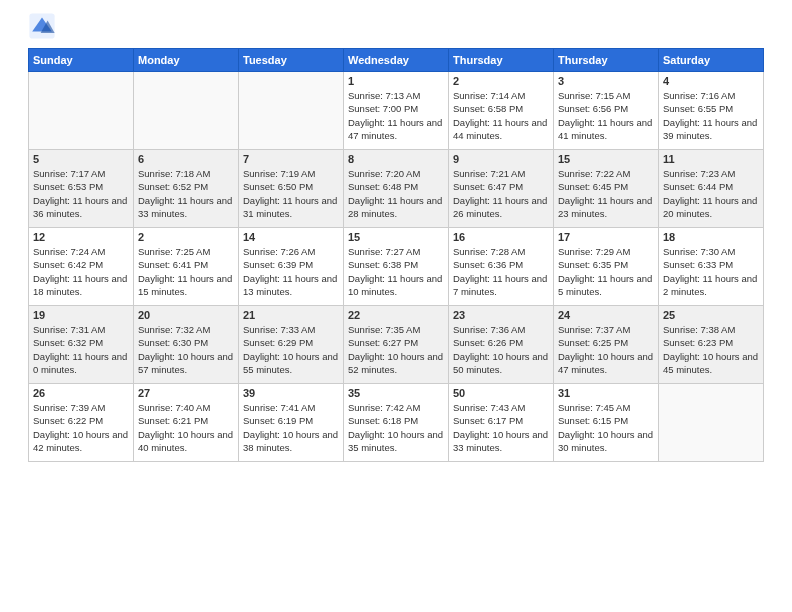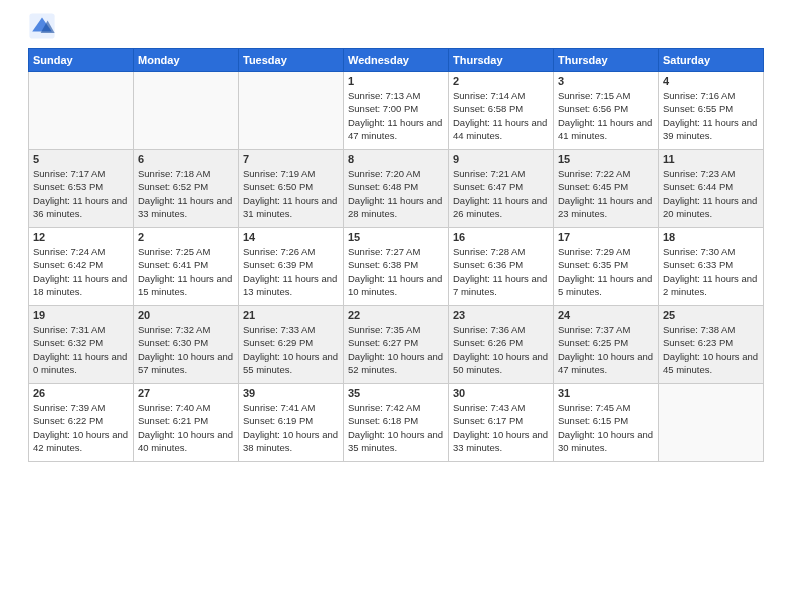--- a/index.html
+++ b/index.html
@@ -247,21 +247,21 @@
           </td>
           <td>
             <span class="day-num">39</span>
             <div class="day-info">Sunrise: 7:41 AM<br>Sunset: 6:19 PM<br>Daylight: 10 hours and 38 minutes.</div>
           </td>
           <td>
             <span class="day-num">35</span>
             <div class="day-info">Sunrise: 7:42 AM<br>Sunset: 6:18 PM<br>Daylight: 10 hours and 35 minutes.</div>
           </td>
           <td>
-            <span class="day-num">30</span>
+            <span class="day-num">50</span>
             <div class="day-info">Sunrise: 7:43 AM<br>Sunset: 6:17 PM<br>Daylight: 10 hours and 33 minutes.</div>
           </td>
           <td>
             <span class="day-num">31</span>
             <div class="day-info">Sunrise: 7:45 AM<br>Sunset: 6:15 PM<br>Daylight: 10 hours and 30 minutes.</div>
           </td>
           <td class="empty"></td>
         </tr>
       </tbody>
   </table>

